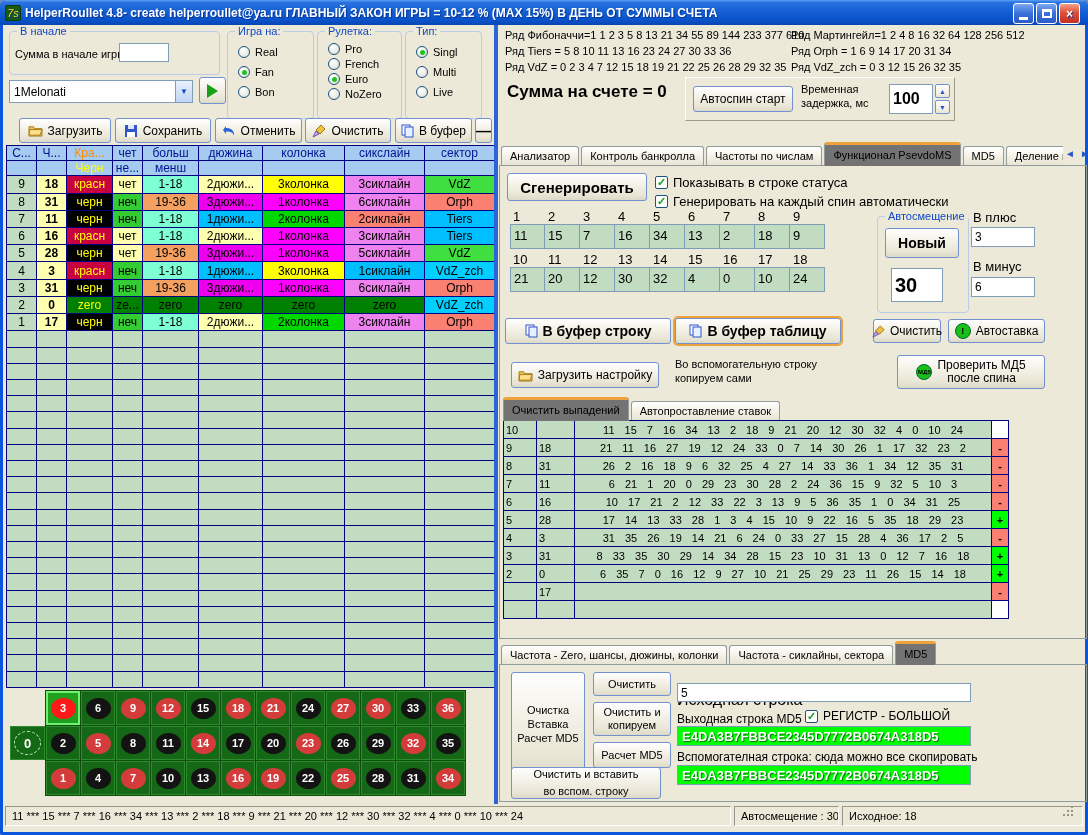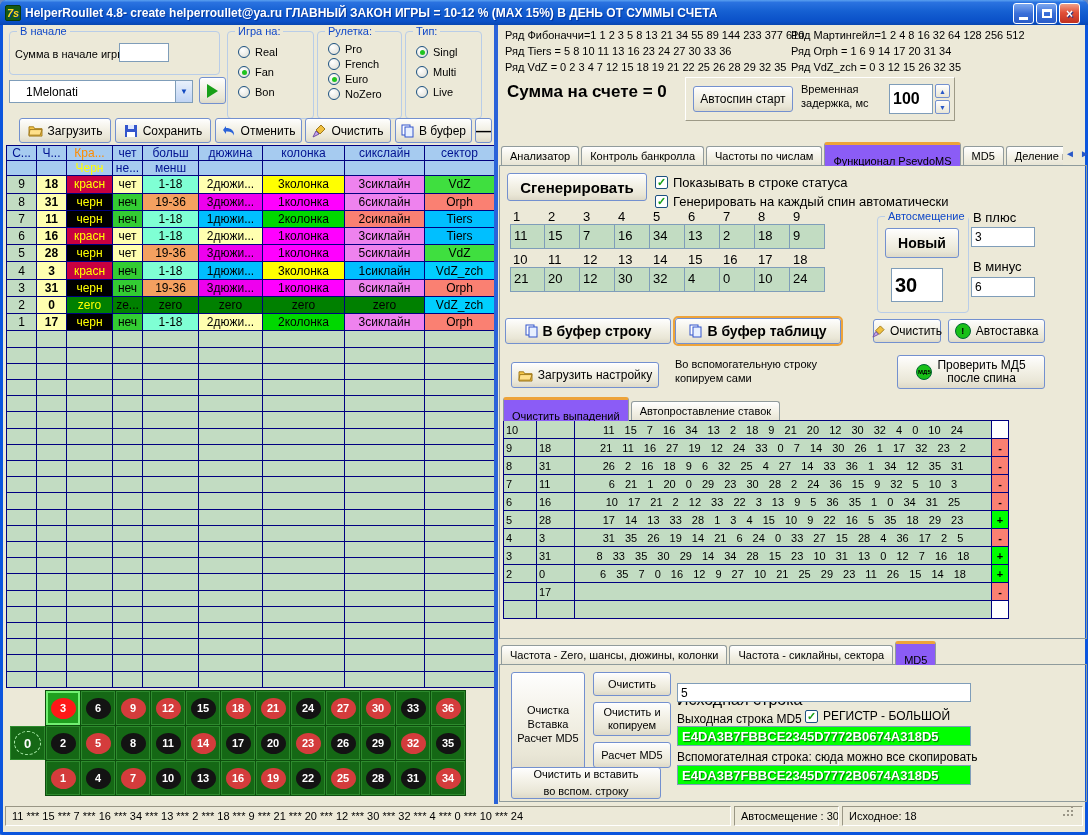--- a/index.html
+++ b/index.html
@@ -5,21 +5,21 @@
 *{margin:0;padding:0;box-sizing:border-box;font-family:"Liberation Sans",sans-serif}
 html,body{width:1088px;height:835px;overflow:hidden;background:#6a8ac0}
 .window{position:absolute;left:0;top:0;width:1088px;height:835px;background:#ece9d8;
   border:3px solid #0b55dd;border-top:none;border-radius:7px 7px 3px 3px}
 
 .titlebar{position:absolute;left:-3px;top:0;width:1088px;height:25px;border-radius:7px 7px 0 0;
   background:linear-gradient(180deg,#5aa0f0 0%,#2a72e0 10%,#1560d2 45%,#0a50c8 85%,#0846b0 100%);
   display:flex;align-items:center;padding:0 5px;color:#fff;font-weight:bold;font-size:12px;
   text-shadow:1px 1px 1px #00339a;white-space:nowrap;overflow:hidden}
 .ticon{width:16px;height:16px;margin-right:4px;background:#155a15;border:1px solid #0a3a0a;border-radius:2px;
-  color:#ffd820;font-size:11px;font-weight:bold;font-style:italic;text-align:center;line-height:14px;flex:0 0 16px}
+  color:#ffd820;font-size:11px;font-weight:normal;font-style:italic;text-align:center;line-height:14px;flex:0 0 16px}
 .capbtns{position:absolute;right:8px;top:3px;display:flex;gap:2px}
 .capbtn{width:21px;height:21px;border-radius:3px;border:1px solid #fff;
   background:linear-gradient(180deg,#7da8ef,#3a6fd8 50%,#2a5cc8);color:#fff;
   display:flex;align-items:center;justify-content:center;font-size:12px;font-weight:bold}
 .capbtn.close{background:linear-gradient(180deg,#f0a088,#e25038 45%,#c03020)}
 .capbtn .minbar{width:9px;height:3px;background:#fff;margin-top:9px}
 .capbtn .maxbox{width:10px;height:9px;border:2px solid #fff;border-top-width:3px}
 
 .abs{position:absolute}
 .btn{position:absolute;display:flex;align-items:center;justify-content:center;gap:5px;
@@ -39,21 +39,21 @@
 .radio-row{display:flex;align-items:center;gap:5px;font-size:11px}
 .radio{width:12px;height:12px;border:1px solid #1c5180;border-radius:50%;
   background:radial-gradient(circle at 35% 30%,#fff,#dcdcd4);flex:0 0 12px;display:flex;align-items:center;justify-content:center}
 .radio.sel::after{content:"";width:5px;height:5px;border-radius:50%;background:#1fc41f;display:block}
 .sunken{position:absolute;border:1px solid;border-color:#9d9a87 #fff #fff #9d9a87}
 .panelrect{position:absolute;border:1px solid #8f9b9c}
 
 .tabstrip{position:absolute;display:flex;align-items:flex-end;height:24px;overflow:hidden}
 .xtab{height:20px;padding:3px 8px 0;border:1px solid #919b9c;border-bottom:none;border-radius:3px 3px 0 0;
   background:linear-gradient(180deg,#fff,#f2f0e4 55%,#e6e3d3);font-size:11px;white-space:nowrap;margin-right:2px;color:#000}
-.xtab.active{height:24px;border-top:3px solid #eda33a;background:#8b5cf6;position:relative;z-index:2;padding-top:10px}
+.xtab.active{height:24px;border-top:3px solid #eda33a;background:#737373;position:relative;z-index:2;padding-top:4px}
 .tabarrows{position:absolute;display:flex;gap:1px;font-size:10px;color:#2858c8}
 .tabarrows span{padding:1px 2px}
 
 #history-table{position:absolute;left:3px;top:145px;width:488px;height:543px;border-collapse:collapse;table-layout:fixed;background:#c2dcc2;border:1px solid #000080}
 #history-table td{border:1px solid #000080;font-size:12px;text-align:center;overflow:hidden;white-space:nowrap;padding:0 1px}
 tr.hist-head td{background:#a6cbf0;color:#001290;height:15px;font-size:12px}
 tr.hist-row td{height:17px}
 tr.hist-row td.spin{background:#c2dcc2}
 tr.hist-row td.num{background:#ffffb0;font-weight:bold}
 tr.hist-empty td{height:16px;background:#c2dcc2}
@@ -92,21 +92,21 @@
 .grip{position:absolute;right:1px;bottom:2px;width:13px;height:13px}
 .grip i{position:absolute;width:2px;height:2px;background:#9a9687;box-shadow:-4px 0 #9a9687,-8px 0 #9a9687,0 -4px #9a9687,-4px -4px #9a9687,0 -8px #9a9687}
 
 .icon{display:inline-block;flex:0 0 auto}
 .play-tri{width:0;height:0;border-left:11px solid #18a018;border-top:7px solid transparent;border-bottom:7px solid transparent}
 .circle-ico{width:16px;height:16px;border-radius:50%;background:#18c018;border:1px solid #063;color:#000;
   font-size:9px;font-weight:bold;display:flex;align-items:center;justify-content:center}
 .circle-ico.md5{font-size:6px;line-height:6px;text-align:center}
 .divider{position:absolute;left:491px;top:25px;width:4px;height:779px;background:#2b63d9}
 .combo{position:absolute;background:#fff;border:1px solid #7f9db9;display:flex;align-items:center}
-.combo .ctext{flex:1;font-size:12px;padding:0 16px}
+.combo .ctext{flex:1;font-size:12px;padding:0 4px}
 .combo .carrow{width:17px;height:100%;background:linear-gradient(180deg,#e8f0fc,#c0d4f4);border-left:1px solid #7f9db9;
   display:flex;align-items:center;justify-content:center;font-size:8px;color:#1048c0}
 .spinner-arrows span{display:flex;align-items:center;justify-content:center;width:15px;height:14px;font-size:7px;color:#2858c8;
   background:linear-gradient(180deg,#fefefe,#e9e6d6);border:1px solid #7390cf;border-radius:2px}
 </style>
 </head>
 <body>
 
 <div class="window">
 

